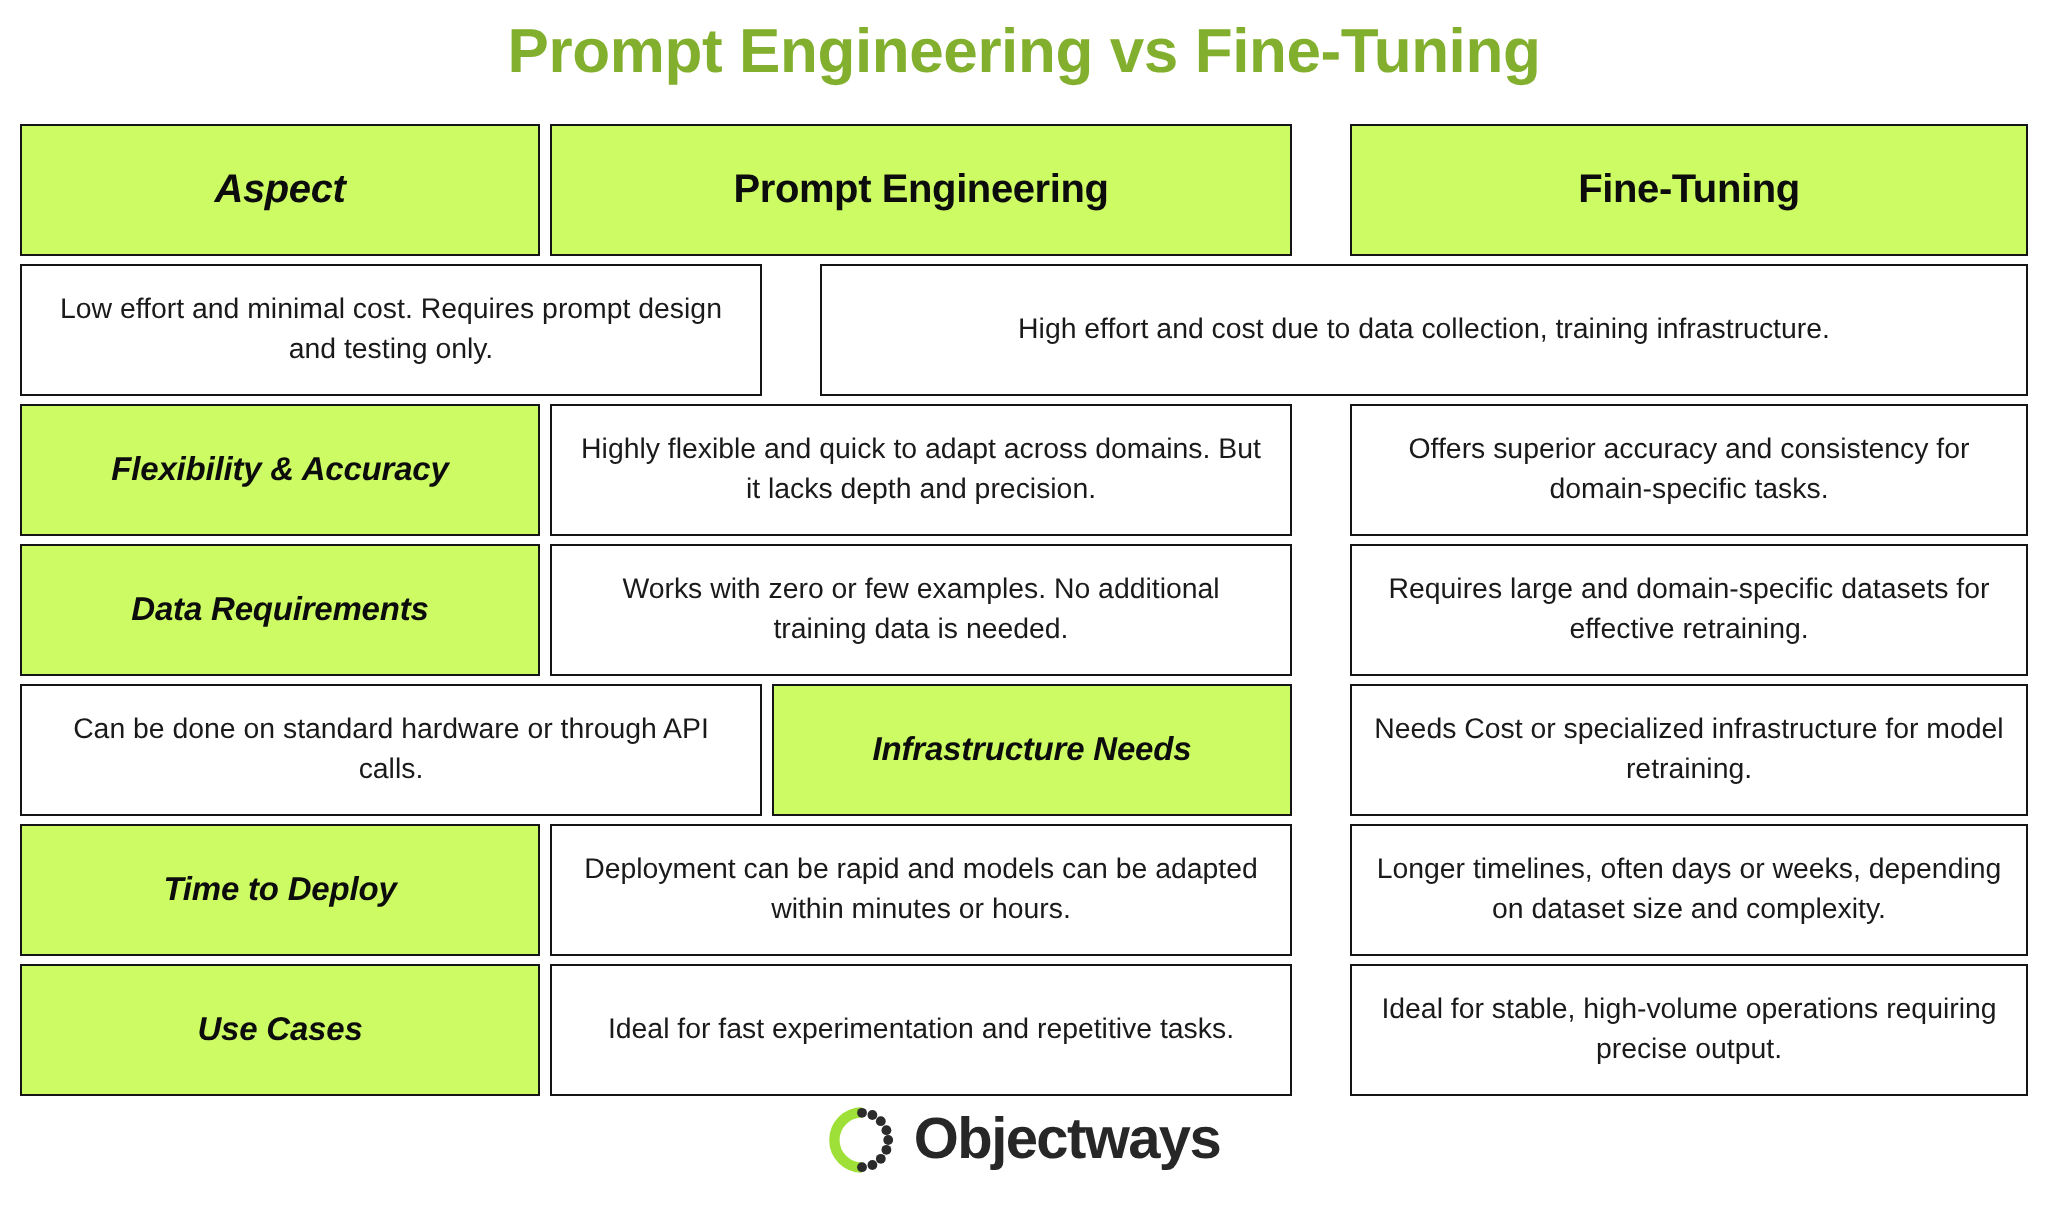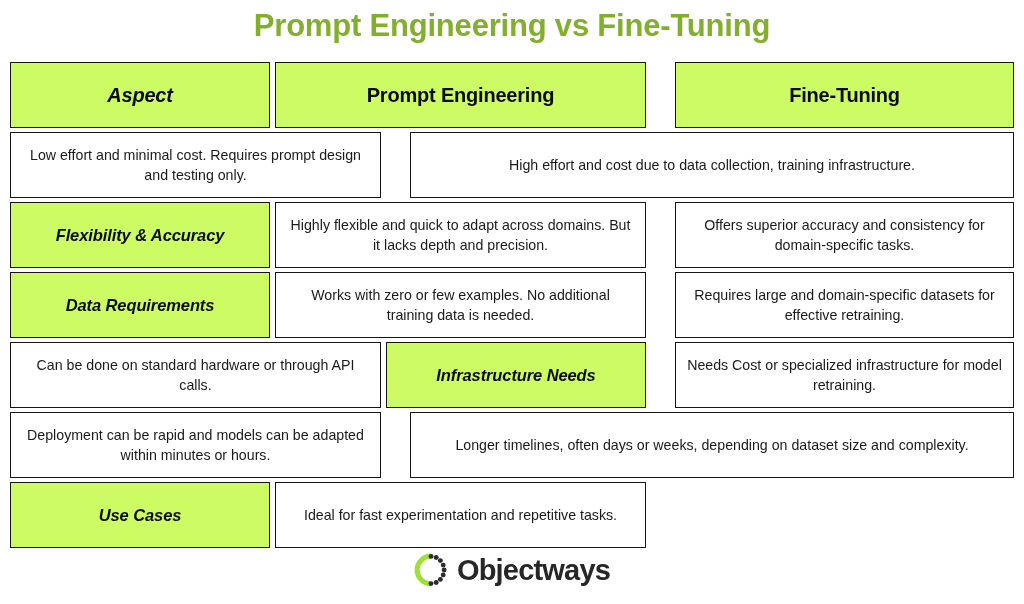--- a/index.html
+++ b/index.html
@@ -169,32 +169,36 @@
       <div class="cell col2">
           <span class="body-text">Can be done on standard hardware or through API calls.</span>
         </div>
       <div class="cell aspect">Infrastructure Needs</div>
       <div class="cell col3">
           <span class="body-text">Needs Cost or specialized infrastructure for model retraining.</span>
         </div>
     </div>
 
     <div class="row">
+      <div class="cell aspect">Time to Deploy</div>
       <div class="cell col2">
           <span class="body-text">Deployment can be rapid and models can be adapted within minutes or hours.</span>
         </div>
       <div class="cell col3">
           <span class="body-text">Longer timelines, often days or weeks, depending on dataset size and complexity.</span>
         </div>
     </div>
 
     <div class="row">
       <div class="cell aspect">Use Cases</div>
       <div class="cell col2">
           <span class="body-text">Ideal for fast experimentation and repetitive tasks.</span>
+        </div>
+      <div class="cell col3">
+          <span class="body-text">Ideal for stable, high-volume operations requiring precise output.</span>
         </div>
     </div>
 
   </div>
 
   <div class="footer">
     <svg class="logo-mark" viewBox="0 0 34 34" aria-hidden="true">
 
       <path d="M 17 3.2 A 13.8 13.8 0 1 0 17 30.8" fill="none" stroke="#9fe038" stroke-width="5.2" stroke-linecap="butt"></path>
 

